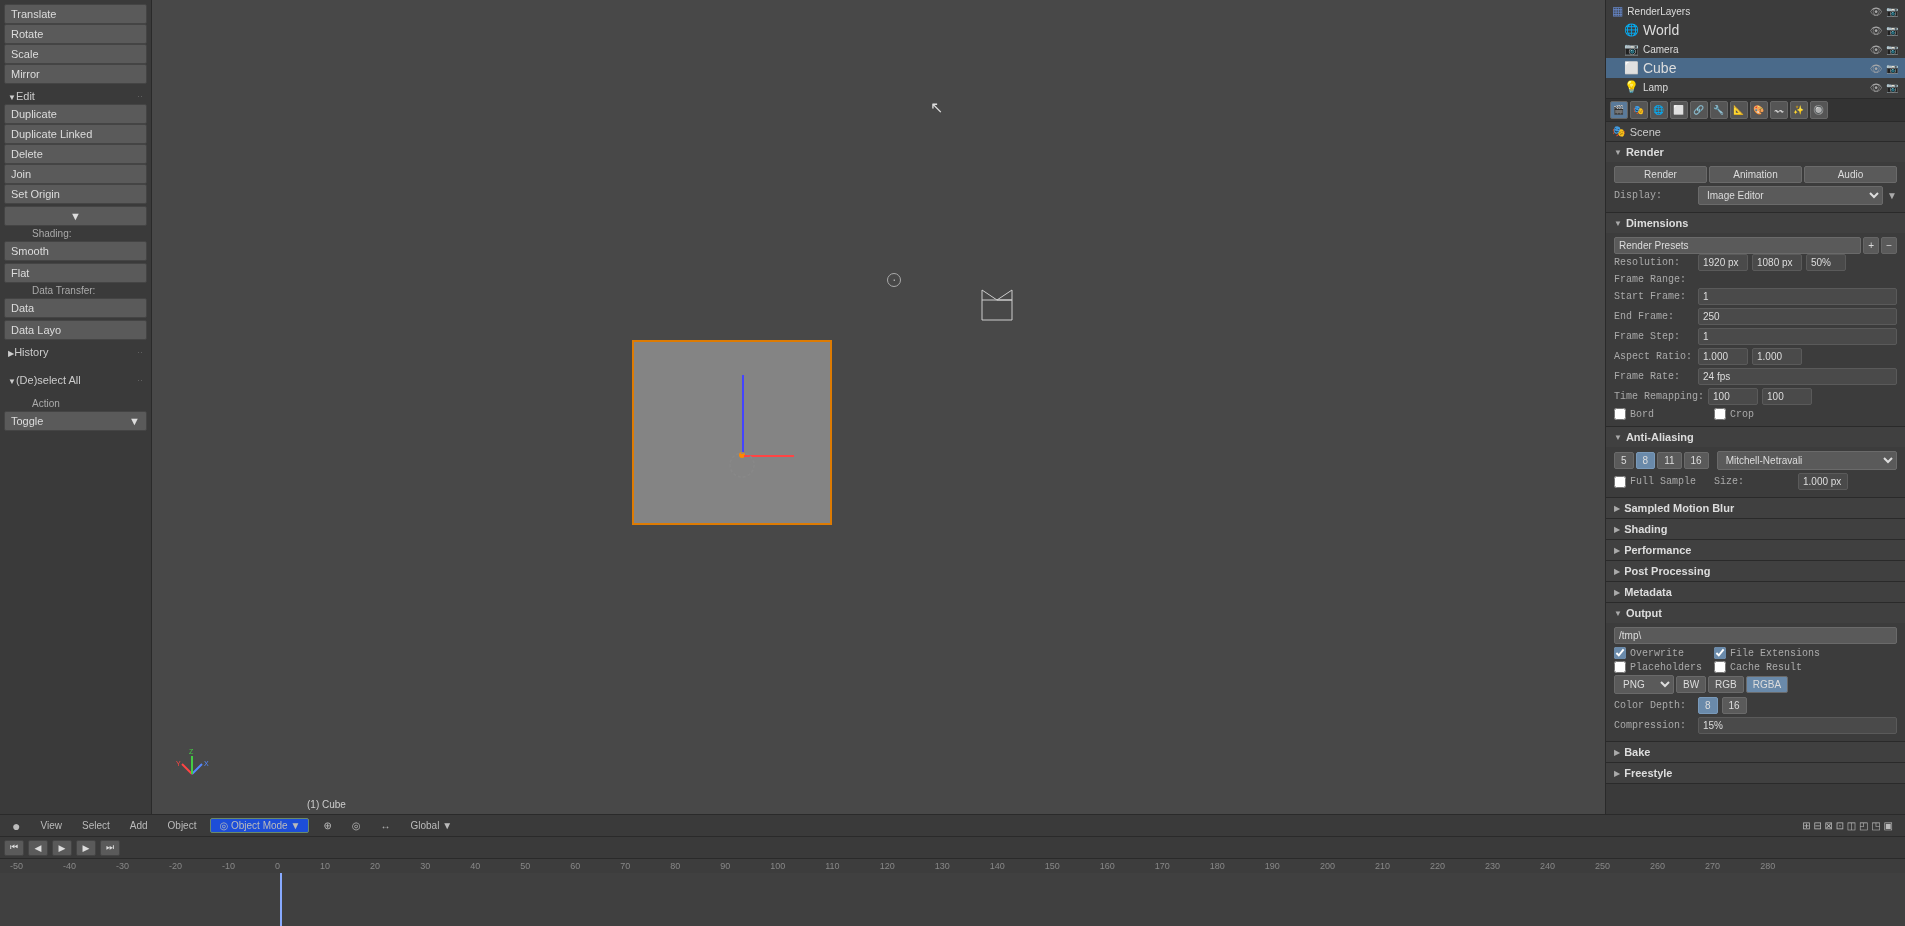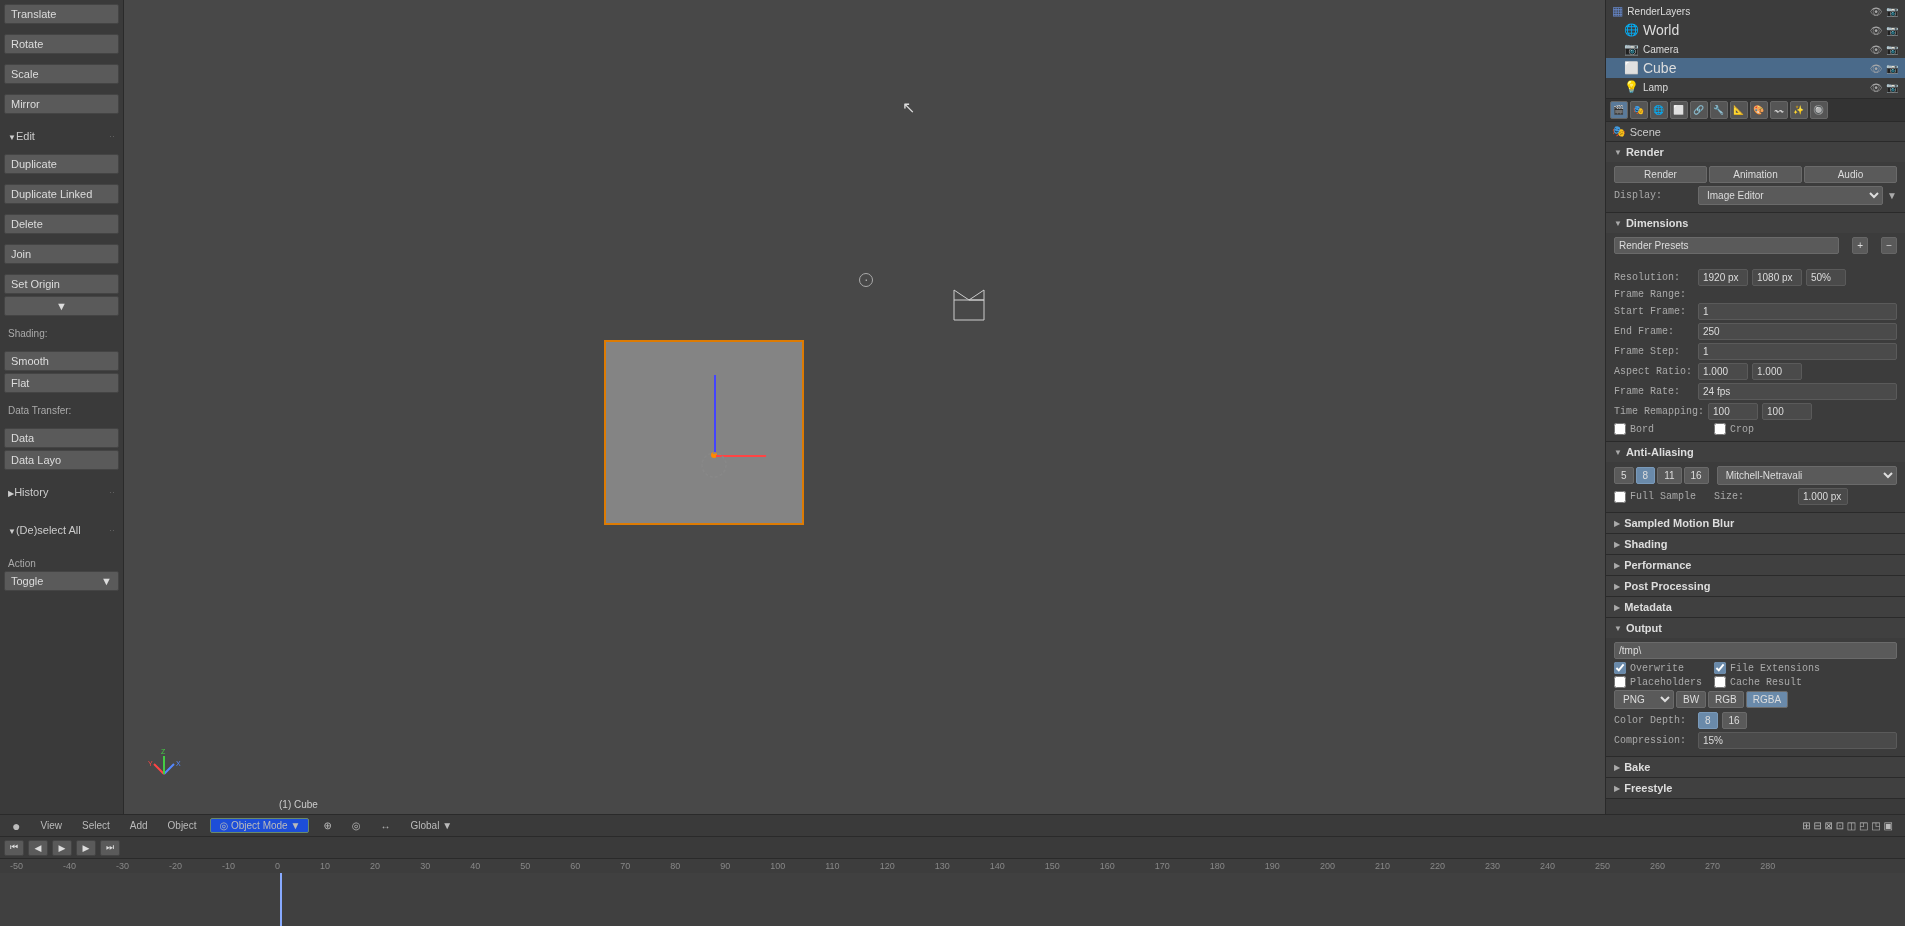--- a/index.html
+++ b/index.html
@@ -16,27 +16,27 @@
     }
 
     .main-area {
       display: flex;
       flex: 1;
       overflow: hidden;
     }
 
     
     .left-panel {
-      width: 124px;
+      width: 152px;
       background: #3a3a3a;
       border-right: 1px solid #2a2a2a;
       padding: 4px;
       display: flex;
       flex-direction: column;
-      gap: 10px;
+      gap: 0;
       overflow-y: auto;
     }
 
     .panel-button {
       background: #5a5a5a;
       border: 1px solid #444;
       color: #ddd;
       padding: 3px 6px;
       cursor: pointer;
       font-size: 11px;
@@ -61,20 +61,21 @@
       flex-direction: column;
     }
     .two-btn-row .panel-button {
       flex: 1;
     }
 
     .label-small {
       font-size: 10px;
       color: #aaa;
       padding: 2px 4px;
+      margin-left: 24px;
     }
 
     .action-section {
       margin-top: 8px;
     }
 
     .toggle-dropdown {
       background: #5a5a5a;
       border: 1px solid #444;
       color: #ddd;
@@ -359,22 +360,22 @@
       color: #ddd;
       padding: 2px 4px;
       font-size: 10px;
       flex: 1;
       border-radius: 2px;
     }
 
     .presets-row {
       display: flex;
       align-items: flex-end;
-      gap: 13px;
-      margin-bottom: 15px;
+      gap: 2px;
+      margin-bottom: 0;
     }
 
     .presets-input {
       background: #5a5a5a;
       border: 1px solid #6a6a6a;
       color: #ddd;
       padding: 2px 4px;
       font-size: 10px;
       flex: 1;
       border-radius: 2px;

